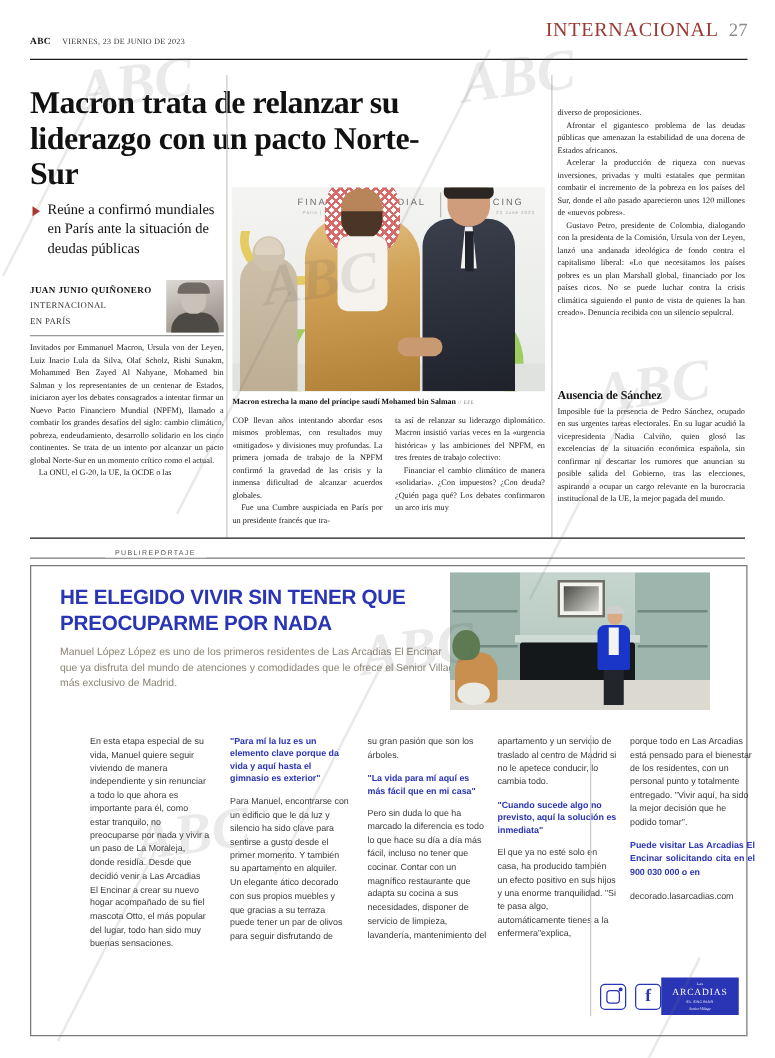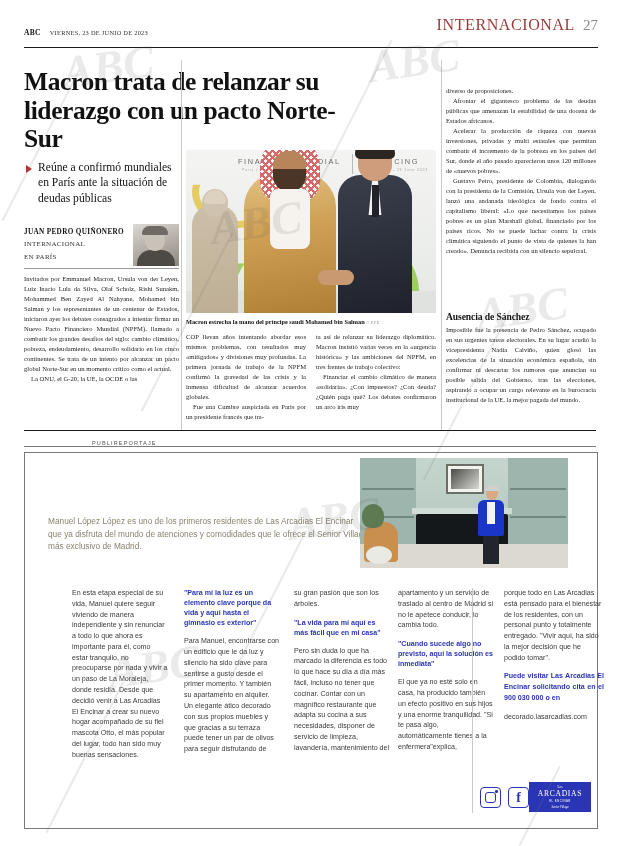--- a/index.html
+++ b/index.html
@@ -170,21 +170,21 @@
   <div class="rule-top"></div>
 
   <div class="headline">Macron trata de relanzar su liderazgo con un pacto Norte-Sur</div>
 
   <div class="subhead">
     <span class="tri"></span>
     <span class="subhead-text">Reúne a confirmó mundiales en París ante la situación de deudas públicas</span>
   </div>
 
   <div class="byline">
-    <div class="by-name">JUAN PEDRO QUIÑONERO</div>
+    <div class="by-name">JUAN JUNIO QUIÑONERO</div>
     <div class="by-role">INTERNACIONAL</div>
     <div class="by-role">EN PARÍS</div>
     <div class="by-photo">
       <span class="body"></span>
         <span class="head"></span>
         <span class="cap"></span>
     </div>
   </div>
   <div class="by-rule"></div>
 
@@ -247,20 +247,21 @@
   </div>
   <div class="caption">
     <span>Macron estrecha la mano del príncipe saudí Mohamed bin Salman</span>
     <span class="credit">// EFE</span>
   </div>
 
   <div class="publi-line"></div>
   <div class="publi-label">PUBLIREPORTAJE</div>
   <div class="adbox"></div>
 
+  <div class="ad-title">HE ELEGIDO VIVIR SIN TENER QUE PREOCUPARME POR NADA</div>
   <div class="ad-lede">Manuel López López es uno de los primeros residentes de Las Arcadias El Encinar que ya disfruta del mundo de atenciones y comodidades que le ofrece el Senior Village más exclusivo de Madrid.</div>
 
   <div class="ad-photo">
     <div class="adp-wall"></div>
     <div class="adp-cab"></div>
     <div class="adp-cab2"></div>
     <div class="adp-shelf" style="left:2px;top:30px;width:52px;height:2px;"></div>
     <div class="adp-shelf" style="left:2px;top:58px;width:52px;height:2px;"></div>
     <div class="adp-shelf" style="right:2px;top:30px;width:56px;height:2px;"></div>
     <div class="adp-shelf" style="right:2px;top:58px;width:56px;height:2px;"></div>

